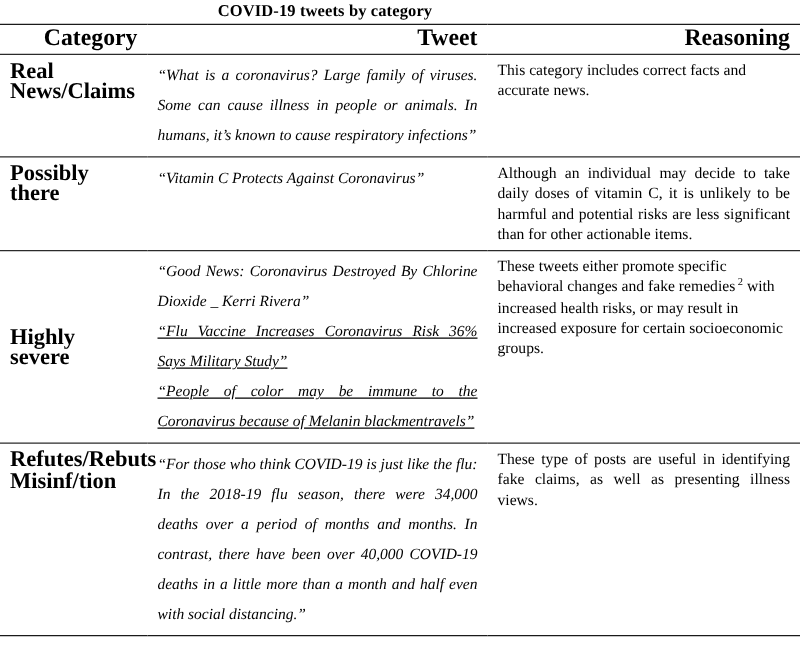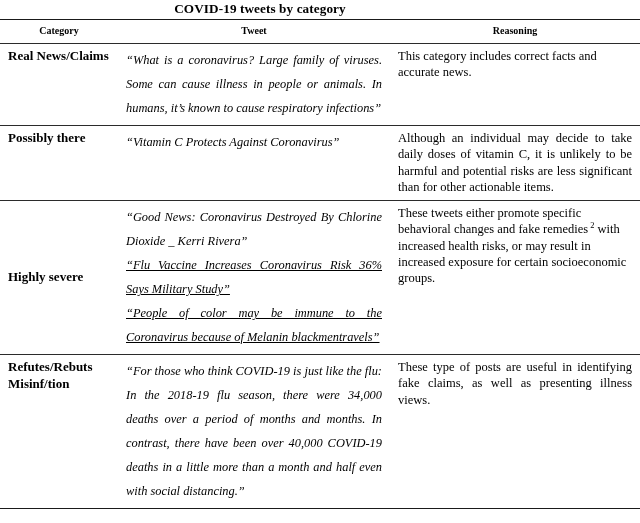--- a/index.html
+++ b/index.html
@@ -37,43 +37,43 @@
     border-collapse: collapse;
     table-layout: fixed;
   }
 
   table.tbl col.c-cat   { width: 118px; }
   table.tbl col.c-tweet { width: 272px; }
   table.tbl col.c-reas  { width: 250px; }
 
   thead th {
     font-weight: bold;
-    font-size: 10px;
+    font-size: 19px;
     line-height: 16px;
-    text-align: center;
+    text-align: right;
     vertical-align: top;
     padding: 3px 8px 4px 8px;
     border-top: 1.6px solid #1a1a1a;
     border-bottom: 1.1px solid #2b2b2b;
   }
 
   tbody td {
     vertical-align: top;
     font-size: 12.4px;
     line-height: 16.2px;
     padding: 4px 8px 5px 8px;
     border-bottom: 1.1px solid #2b2b2b;
   }
   tbody tr:last-child td {
     border-bottom: 1.6px solid #1a1a1a;
   }
 
   td.cat {
     font-weight: bold;
-    font-size: 13px;
+    font-size: 18px;
     line-height: 16.4px;
   }
   td.cat.mid { vertical-align: middle; }
 
   td.tweet {
     font-style: italic;
     text-align: justify;
     text-justify: inter-word;
     font-size: 12.4px;
     line-height: 24px;

